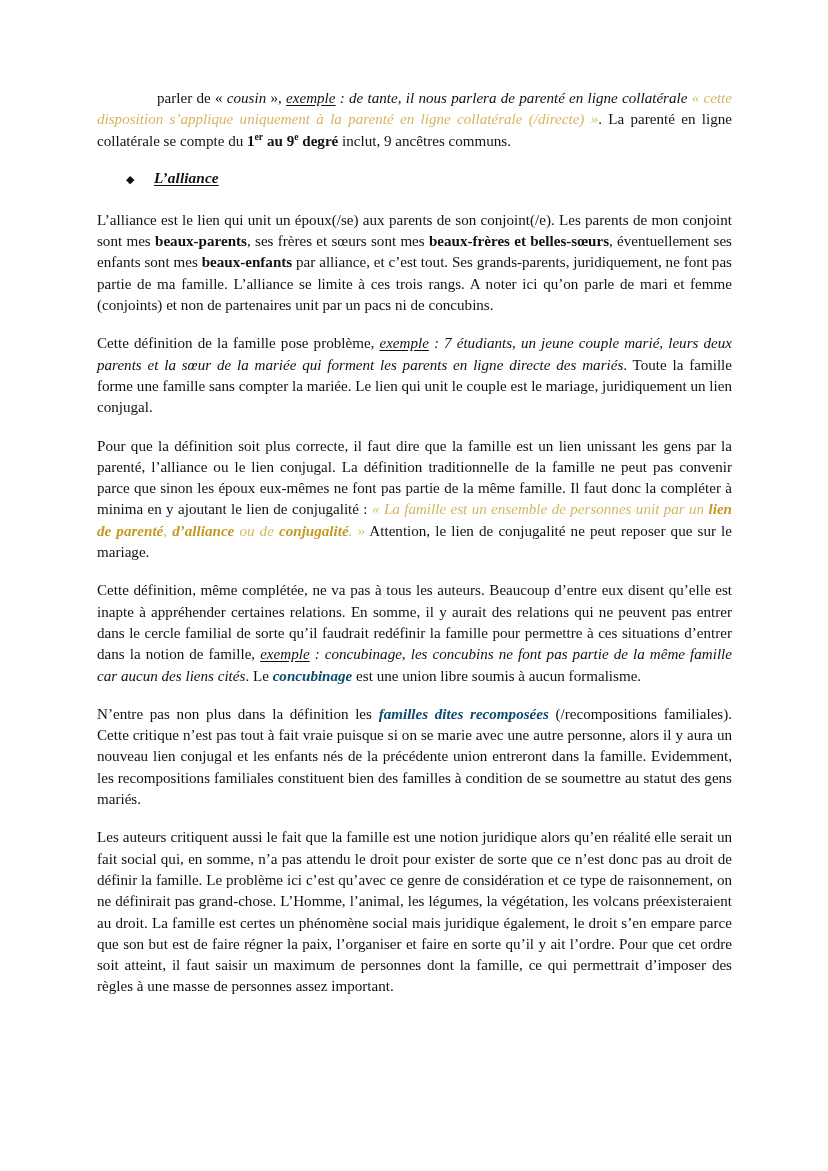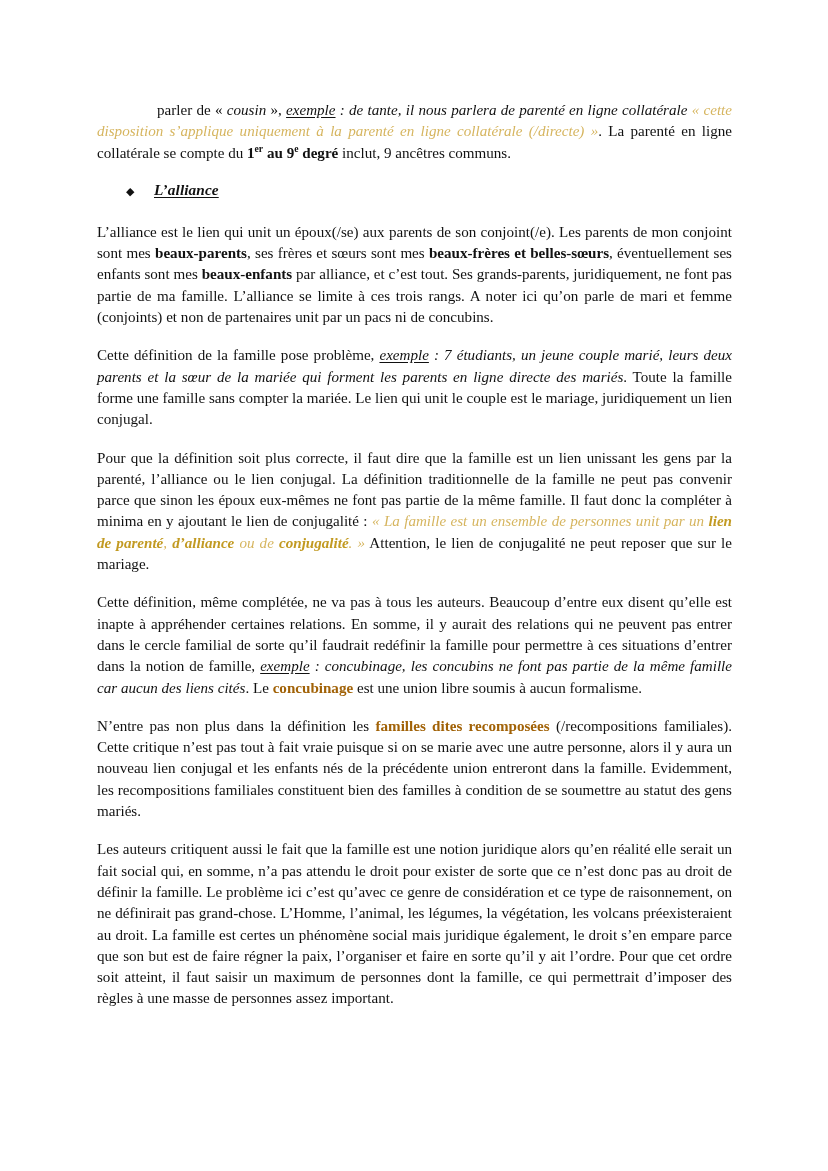--- a/index.html
+++ b/index.html
@@ -13,21 +13,21 @@
     height: 1171px;
     background: #ffffff;
     box-sizing: border-box;
     overflow: hidden;
     font-family: "Liberation Serif", "DejaVu Serif", serif;
     color: #111111;
   }
   .content {
     position: absolute;
     left: 97px;
-    top: 100px;
+    top: 88px;
     width: 635px;
   }
   p.para {
     margin: 0 0 17px 0;
     font-size: 15.1px;
     line-height: 21.3px;
     text-align: justify;
     text-justify: inter-word;
     hyphens: none;
     color: #111111;
@@ -64,22 +64,23 @@
   .gold {
     color: #d6b55f;
     font-style: italic;
   }
   .gold-b {
     color: #c29a22;
     font-style: italic;
     font-weight: bold;
   }
   .red-b {
-    color: #a16207;
+    color: #0c4a6e;
     font-weight: bold;
+    font-style: italic;
   }
   sup {
     font-size: 0.64em;
     vertical-align: super;
     line-height: 0;
   }
 </style>
 </head>
 <body>
 

